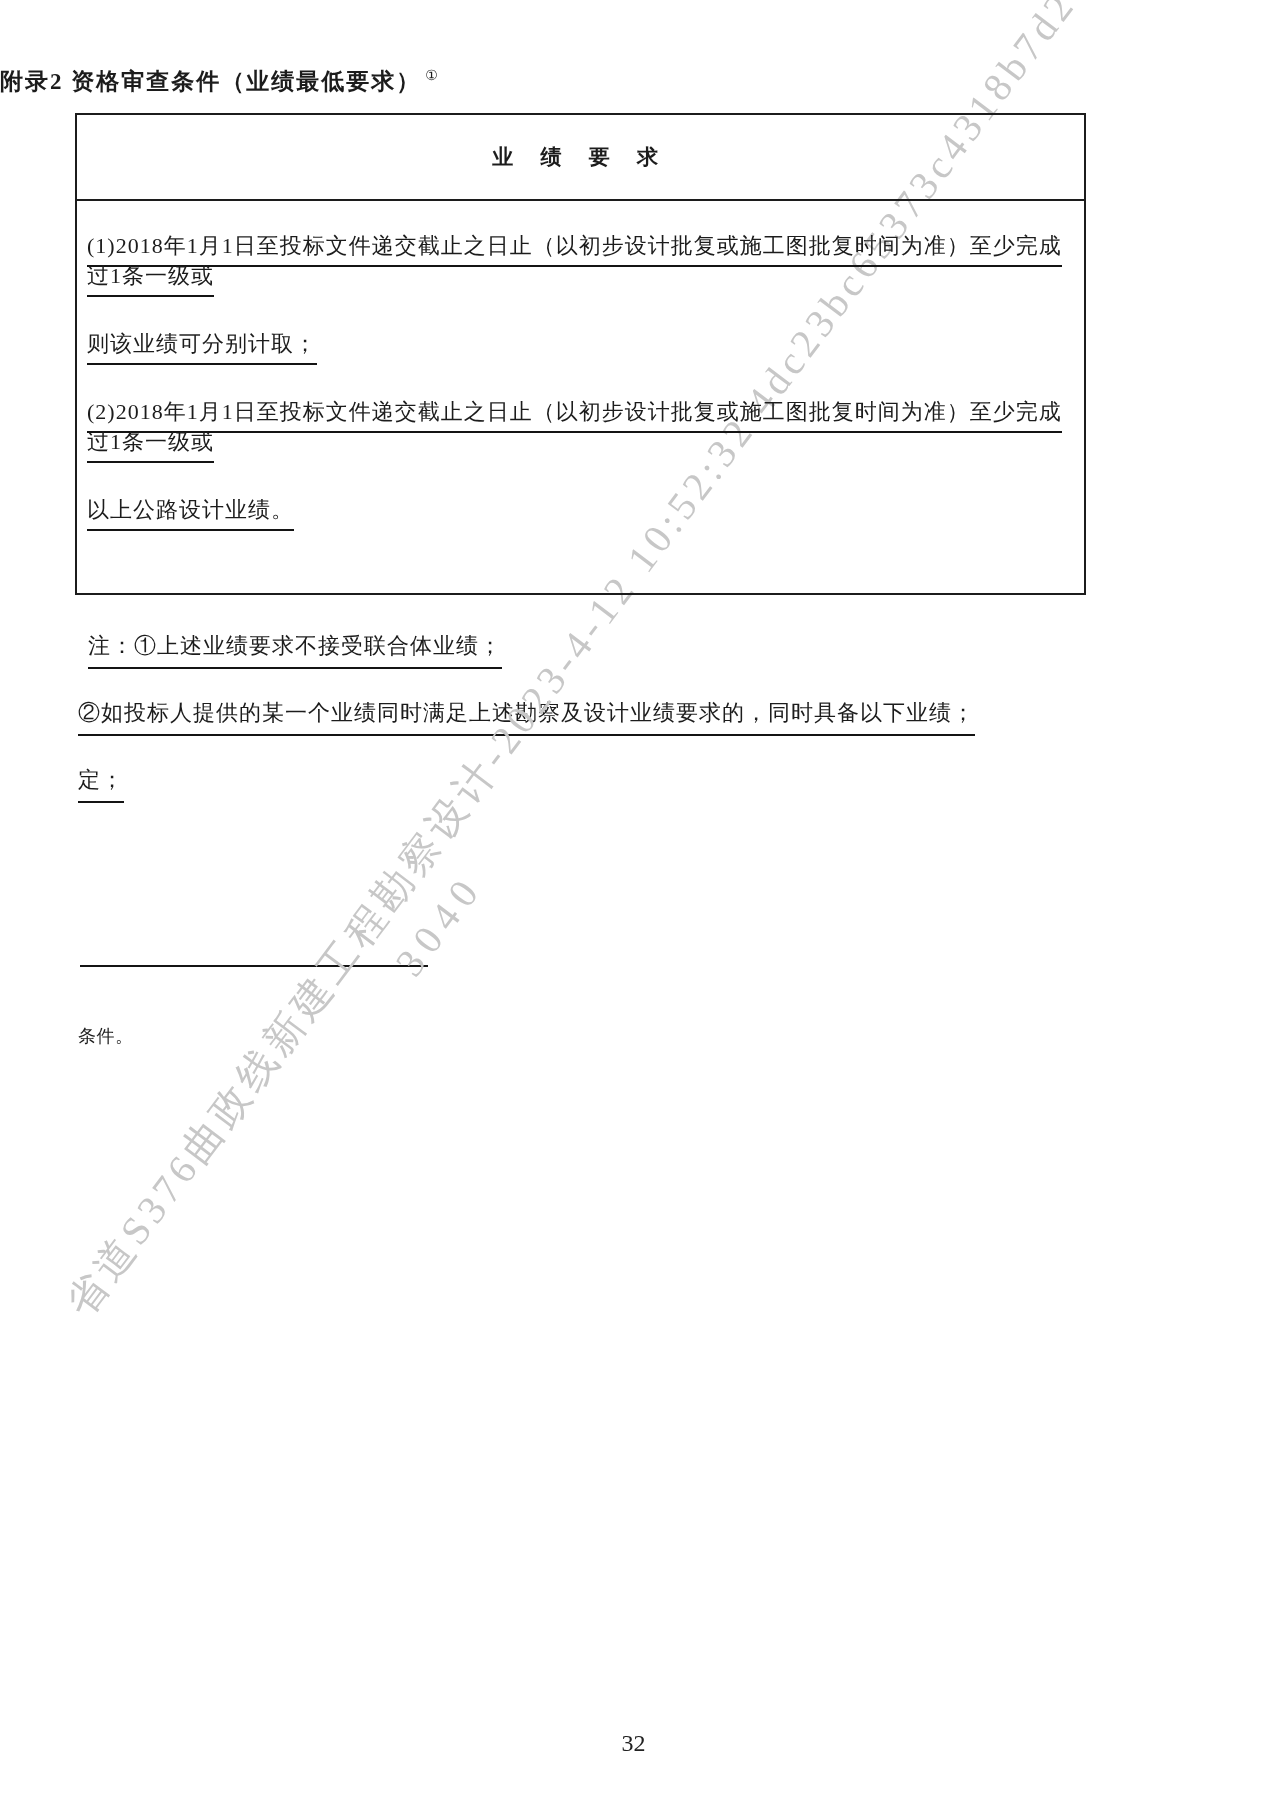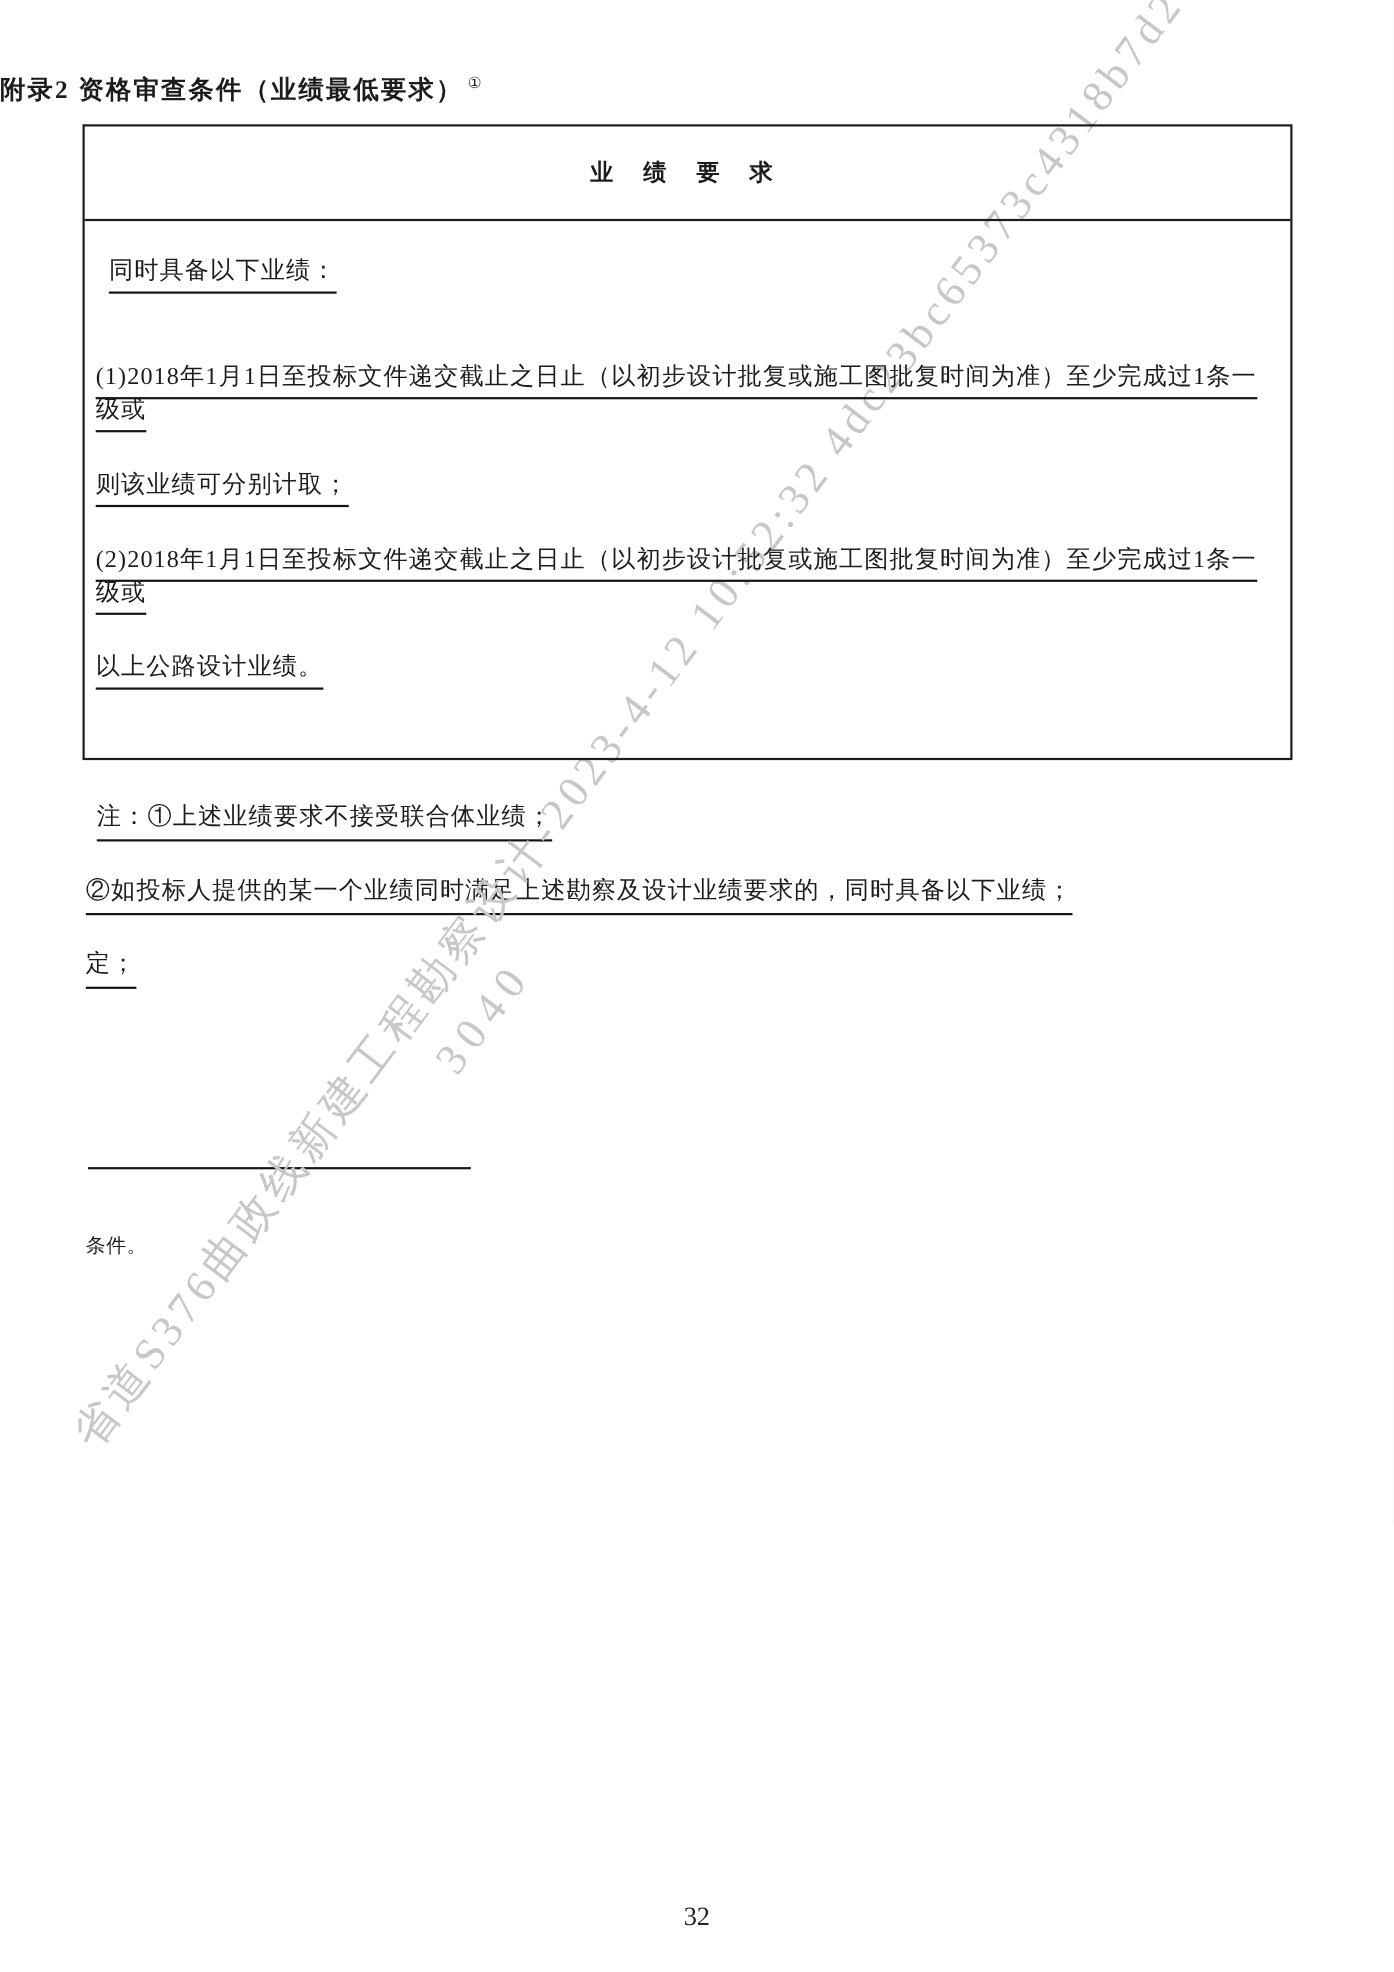--- a/index.html
+++ b/index.html
@@ -40,21 +40,21 @@
     font-size: 23px;
     font-weight: bold;
     letter-spacing: 2px;
   }
   .title-row sup { font-size: 14px; font-weight: normal; margin-left: 4px; }
 
   
   .req-table {
     position: relative;
     margin: 16px 0 0 75px;
-    width: 1100px;
+    width: 1011px;
     border: 2px solid #1c1c1c;
     box-sizing: border-box;
     background: transparent;
   }
   .req-header {
     height: 84px;
     border-bottom: 2px solid #1c1c1c;
     display: flex;
     align-items: center;
     justify-content: center;
@@ -120,21 +120,20 @@
     <div class="wm-line2">3040</div>
   </div>
 
   <div class="title-row">
     <span>附录2 资格审查条件（业绩最低要求）</span><sup>①</sup>
   </div>
 
   <div class="req-table">
     <div class="req-header">业 绩 要 求</div>
     <div class="req-body">
-      <div class="req-line lead"><span>同时具备以下业绩：</span></div>
       <div class="req-line"><span>(1)2018年1月1日至投标文件递交截止之日止（以初步设计批复或施工图批复时间为准）至少完成过1条一级或</span></div>
       <div class="req-line"><span>则该业绩可分别计取；</span></div>
       <div class="req-line"><span>(2)2018年1月1日至投标文件递交截止之日止（以初步设计批复或施工图批复时间为准）至少完成过1条一级或</span></div>
       <div class="req-line"><span>以上公路设计业绩。</span></div>
     </div>
   </div>
 
   <div class="notes">
     <div class="note-line lead"><span>注：①上述业绩要求不接受联合体业绩；</span></div>
     <div class="note-line"><span>②如投标人提供的某一个业绩同时满足上述勘察及设计业绩要求的，同时具备以下业绩；</span></div>

